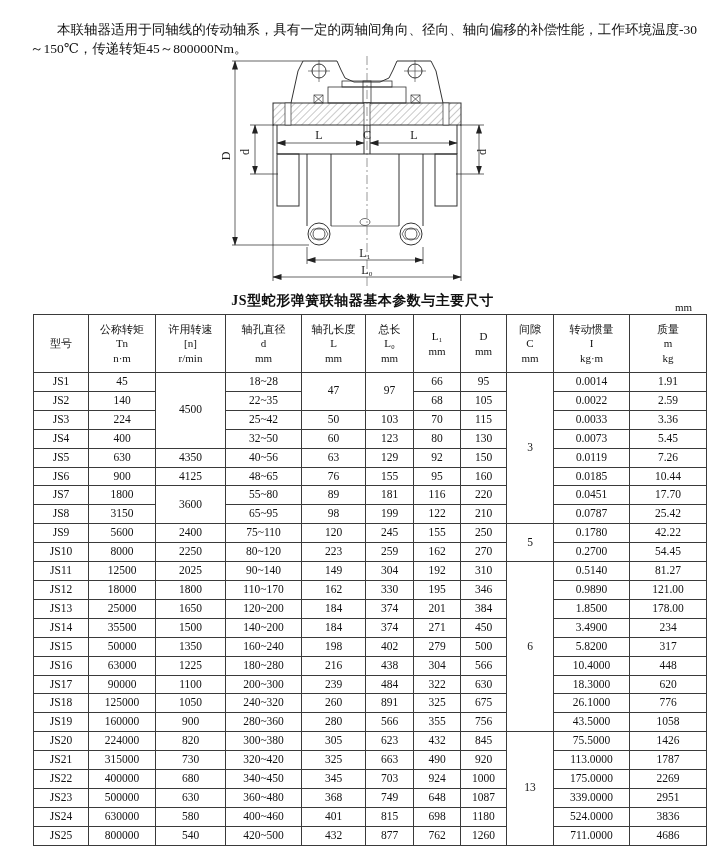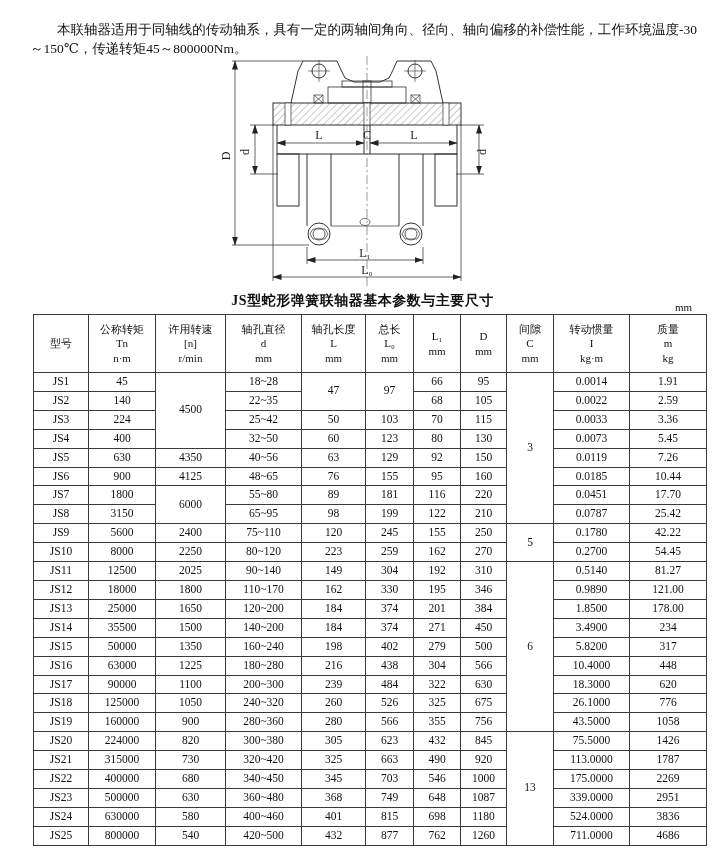--- a/index.html
+++ b/index.html
@@ -279,21 +279,21 @@
           <td>76</td>
           <td>155</td>
           <td>95</td>
           <td>160</td>
           <td>0.0185</td>
           <td>10.44</td>
         </tr>
         <tr>
           <td>JS7</td>
           <td>1800</td>
-          <td rowspan="2">6000</td>
+          <td rowspan="2">3600</td>
           <td>55~80</td>
           <td>89</td>
           <td>181</td>
           <td>116</td>
           <td>220</td>
           <td>0.0451</td>
           <td>17.70</td>
         </tr>
         <tr>
           <td>JS8</td>
@@ -415,21 +415,21 @@
           <td>630</td>
           <td>18.3000</td>
           <td>620</td>
         </tr>
         <tr>
           <td>JS18</td>
           <td>125000</td>
           <td>1050</td>
           <td>240~320</td>
           <td>260</td>
-          <td>526</td>
+          <td>891</td>
           <td>325</td>
           <td>675</td>
           <td>26.1000</td>
           <td>776</td>
         </tr>
         <tr>
           <td>JS19</td>
           <td>160000</td>
           <td>900</td>
           <td>280~360</td>
@@ -465,21 +465,21 @@
           <td>113.0000</td>
           <td>1787</td>
         </tr>
         <tr>
           <td>JS22</td>
           <td>400000</td>
           <td>680</td>
           <td>340~450</td>
           <td>345</td>
           <td>703</td>
-          <td>546</td>
+          <td>924</td>
           <td>1000</td>
           <td>175.0000</td>
           <td>2269</td>
         </tr>
         <tr>
           <td>JS23</td>
           <td>500000</td>
           <td>630</td>
           <td>360~480</td>
           <td>368</td>

